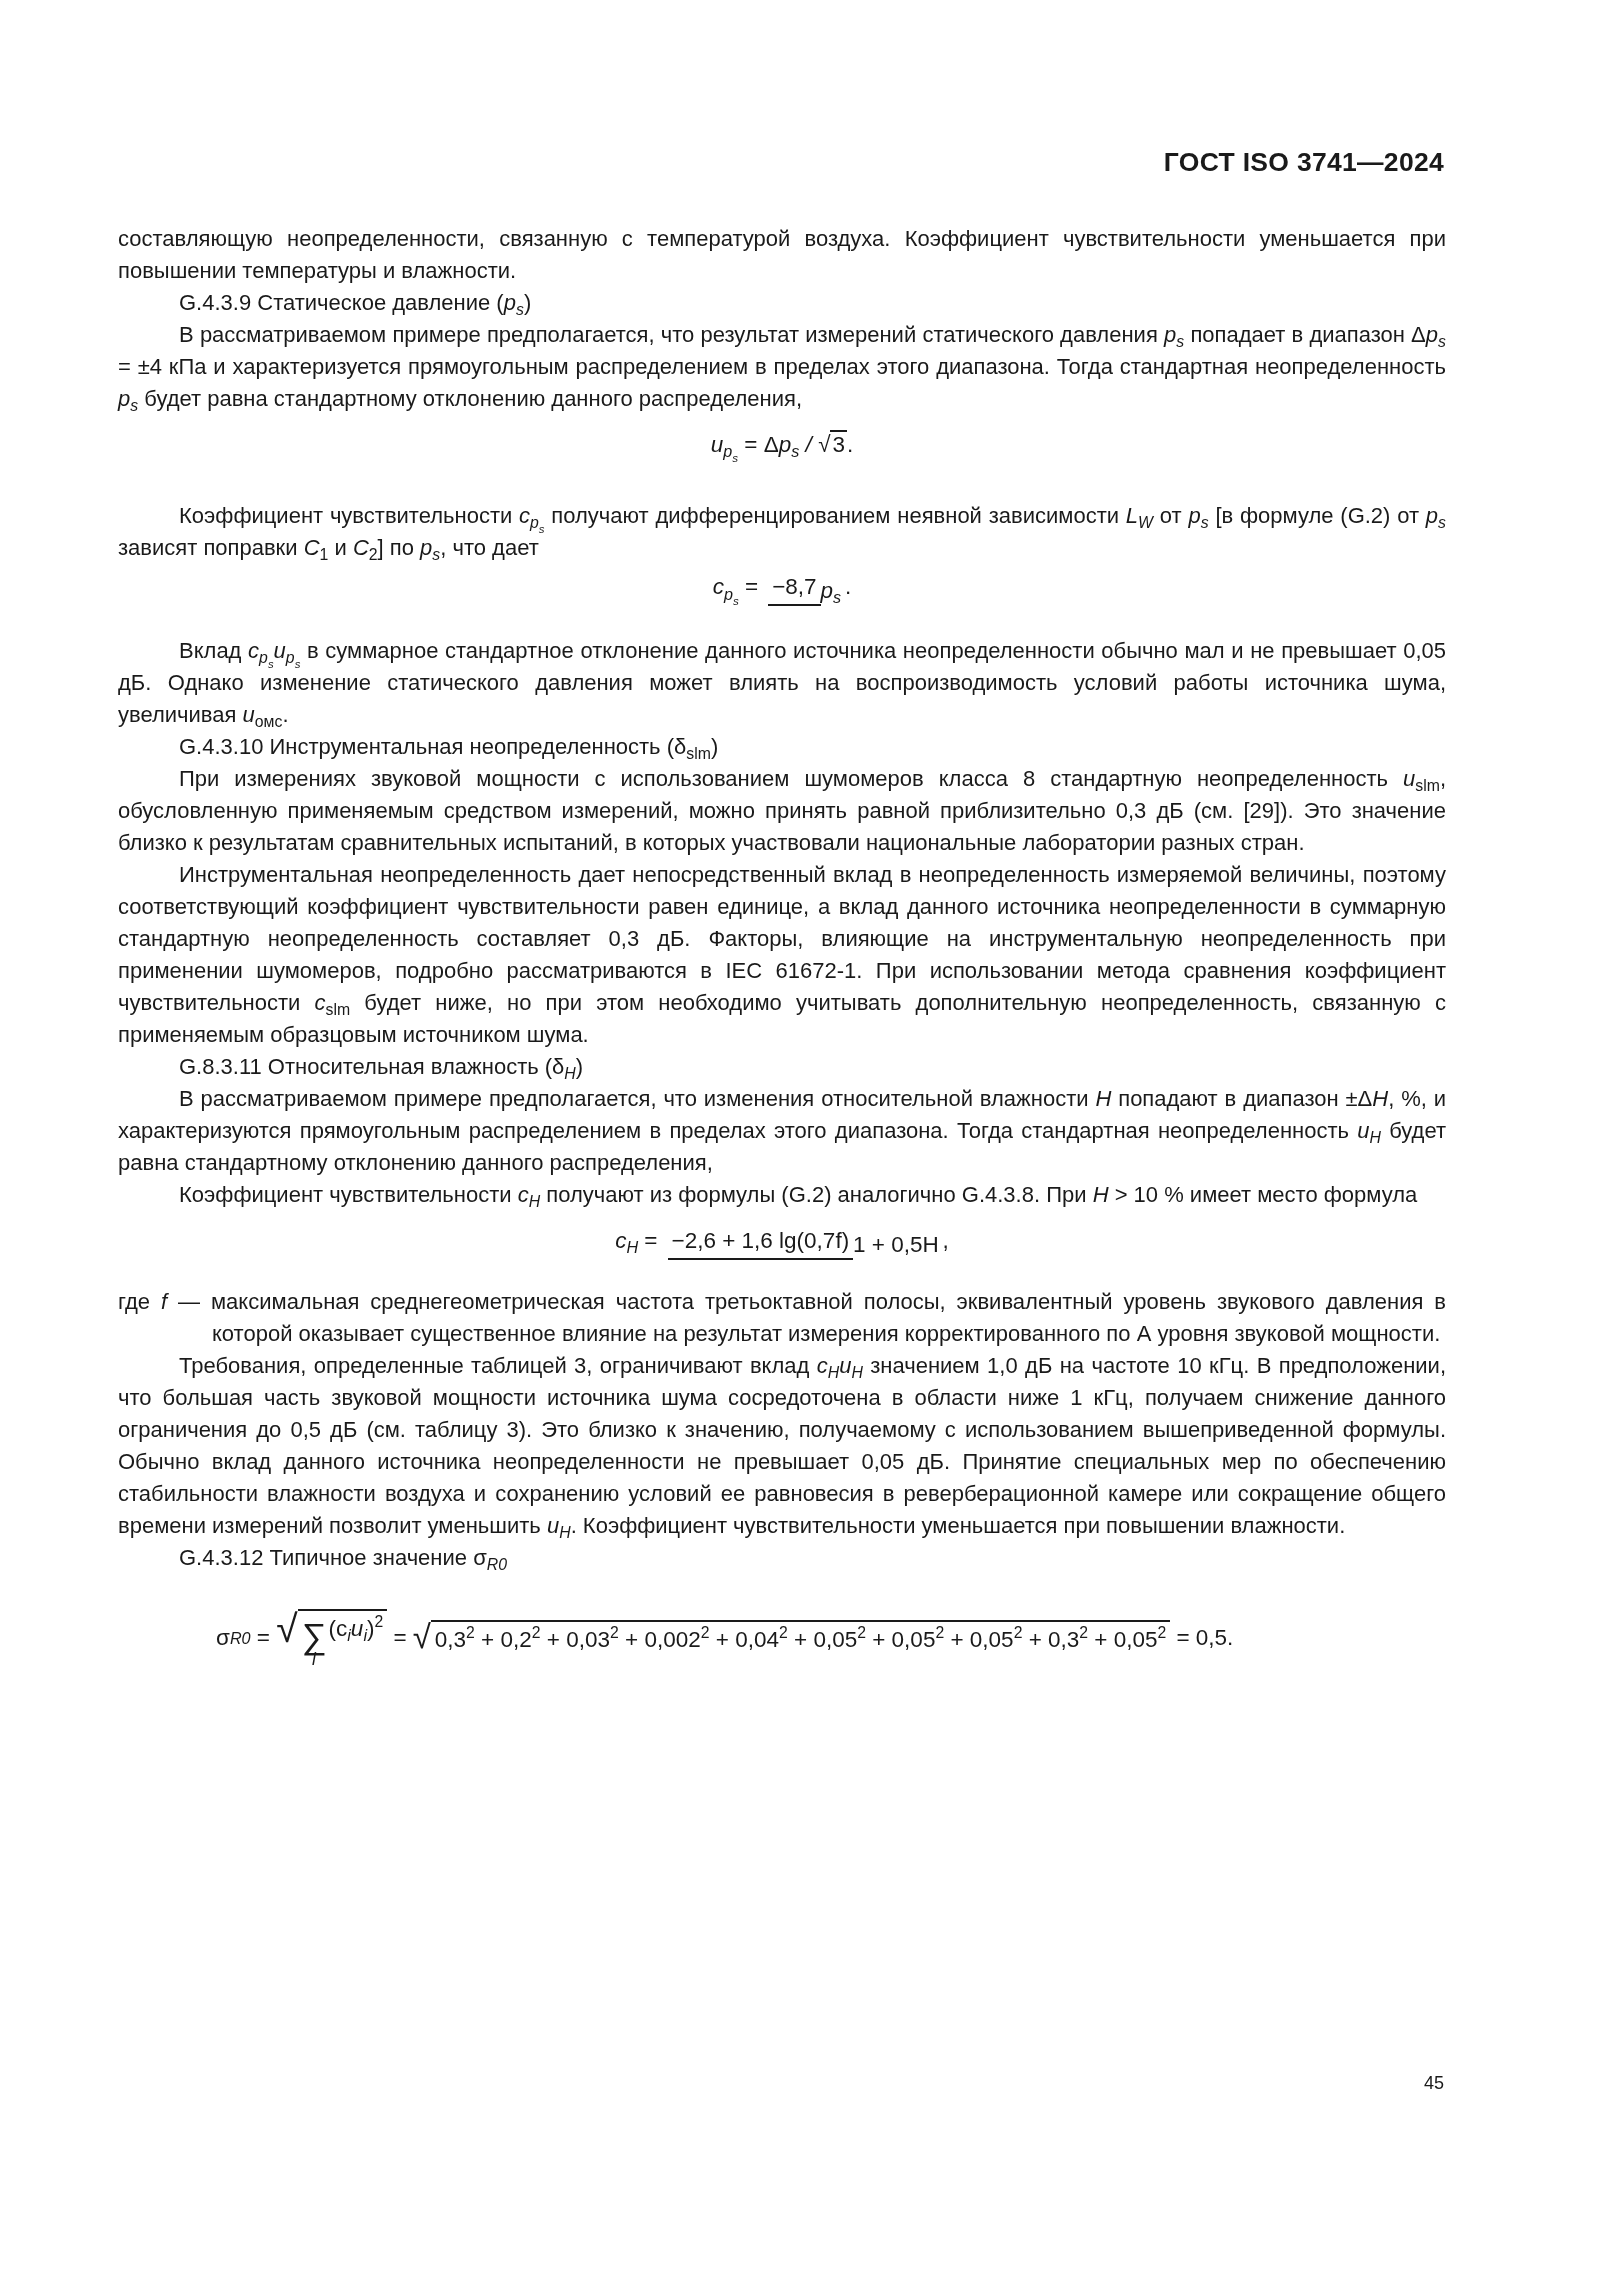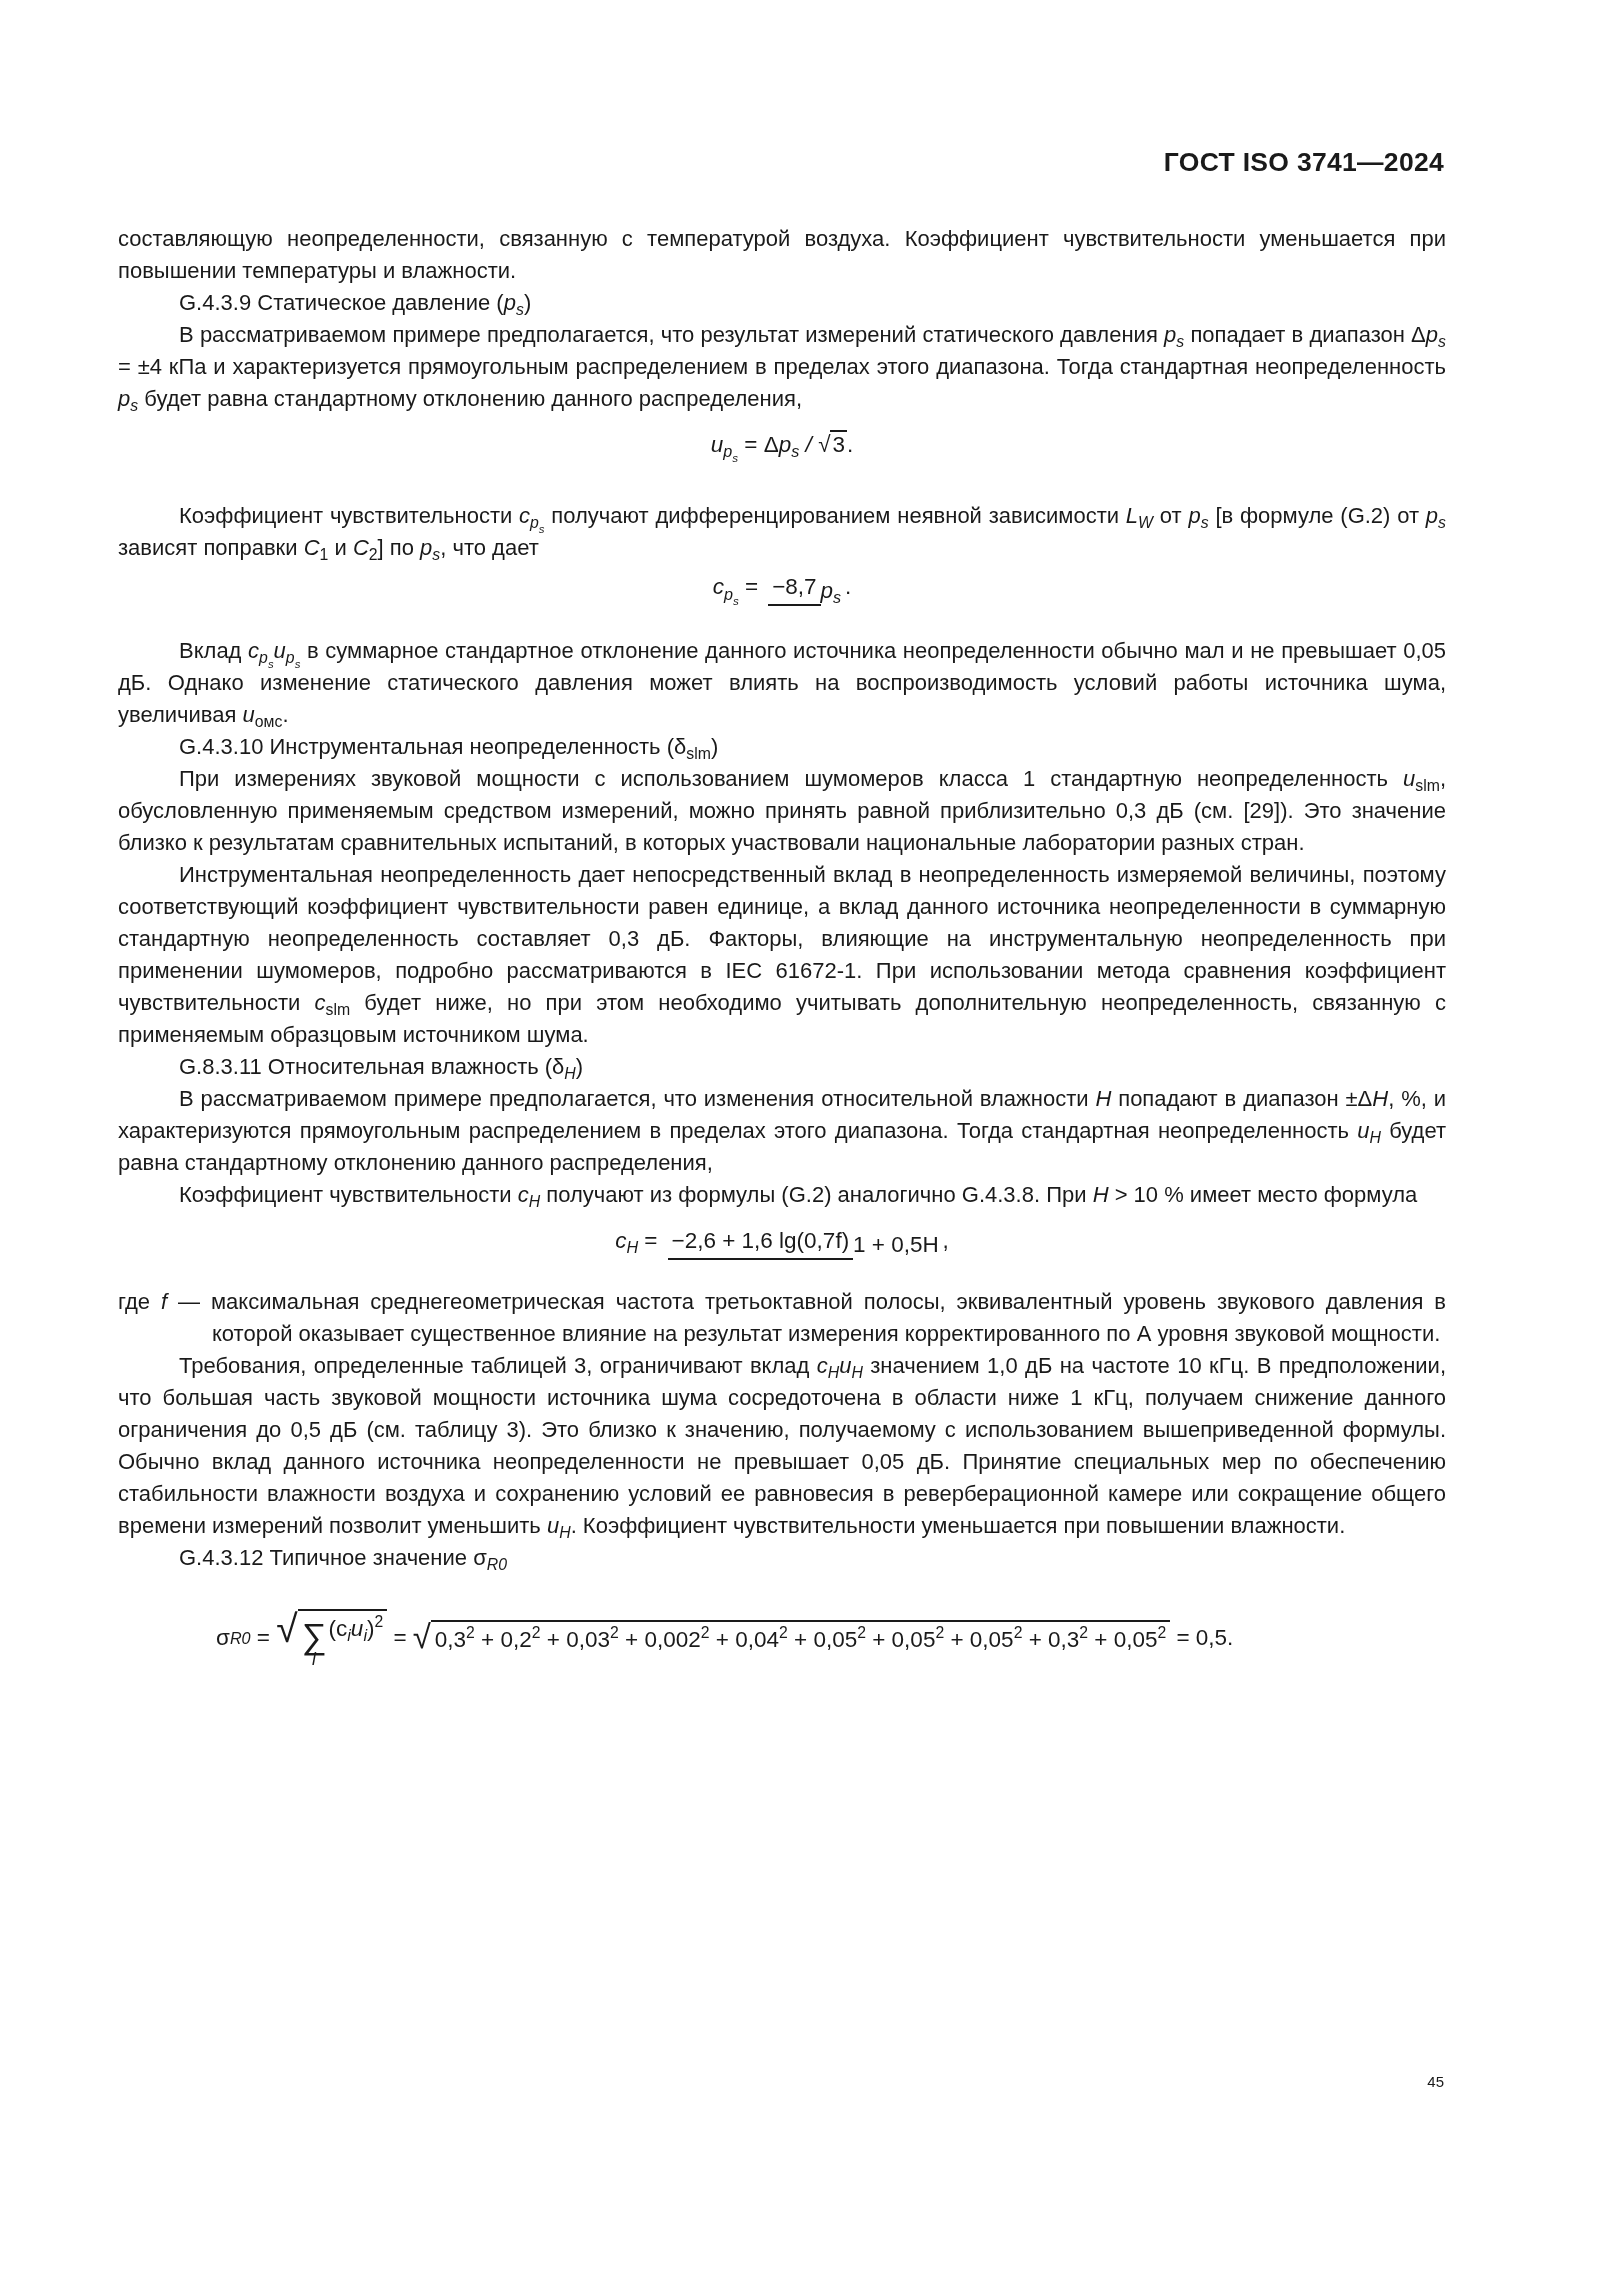--- a/index.html
+++ b/index.html
@@ -23,21 +23,21 @@
   sub { font-size: 72%; vertical-align: -4.9px; line-height: 0; }
   sup { font-size: 70%; vertical-align: 8.8px; line-height: 0; }
   .formula { text-align: center; font-size: 22.5px; }
   .f1 { margin: 13.7px 0 39px 0; }
   .frac { display: inline-flex; flex-direction: row; align-items: center; vertical-align: middle; margin: 0 3.9px; }
   .frac .num { border-bottom: 2px solid #1a1a1a; padding: 0 3.9px 2px 3.9px; line-height: 31px; }
   .frac .den { padding-top: 4px; line-height: 31px; }
   .sqrt { display: inline-block; position: relative; }
   .sqrt .rad { border-top: 2px solid #1a1a1a; padding: 0 2px; }
   .where { display: flex; margin-top: 25.5px; }
-  .pagenum { position: absolute; right: 0; top: 2073px; font-size: 15px; }
+  .pagenum { position: absolute; right: 0; top: 2073px; font-size: 18px; }
   .big-formula { font-size: 22.5px; margin: 35px 0 0 98px; display: flex; align-items: center; white-space: nowrap; }
   .bigsqrt { display: inline-flex; align-items: flex-start; }
   .bigsqrt .rad { border-top: 2px solid #1a1a1a; padding: 2px 3.9px 0 3.9px; }
   .sum { display: inline-flex; flex-direction: column; align-items: center; vertical-align: middle; margin-right: 2px; }
   .sum .sig { font-size: 35px; line-height: 33px; }
   .sum .idx { font-size: 17.6px; font-style: italic; line-height: 15.7px; }
 </style>
 </head>
 <body>
 
@@ -62,21 +62,21 @@
       <i>c</i><sub><i>p</i><sub class="it">s</sub></sub><span> = </span><span class="frac">
           <span class="num">−8,7</span>
           <span class="den"><i>p</i><sub class="it">s</sub></span>
         </span><span>.</span>
     </div>
 
     <p class="ind"><span>Вклад </span><i>c</i><sub><i>p</i><sub class="it">s</sub></sub><i>u</i><sub><i>p</i><sub class="it">s</sub></sub><span> в суммарное стандартное отклонение данного источника неопределенности обычно мал и не превышает 0,05 дБ. Однако изменение статического давления может влиять на воспроизводимость условий работы источника шума, увеличивая </span><i>u</i><sub>омс</sub><span>.</span></p>
 
     <p class="head"><span>G.4.3.10  Инструментальная неопределенность (δ</span><sub>slm</sub><span>)</span></p>
 
-    <p class="ind"><span>При измерениях звуковой мощности с использованием шумомеров класса 1 стандартную неопределенность </span><i>u</i><sub>slm</sub><span>, обусловленную применяемым средством измерений, можно принять равной приблизительно 0,3 дБ (см. [29]). Это значение близко к результатам сравнительных испытаний, в которых участвовали национальные лаборатории разных стран.</span></p>
+    <p class="ind"><span>При измерениях звуковой мощности с использованием шумомеров класса 8 стандартную неопределенность </span><i>u</i><sub>slm</sub><span>, обусловленную применяемым средством измерений, можно принять равной приблизительно 0,3 дБ (см. [29]). Это значение близко к результатам сравнительных испытаний, в которых участвовали национальные лаборатории разных стран.</span></p>
 
     <p class="ind"><span>Инструментальная неопределенность дает непосредственный вклад в неопределенность измеряемой величины, поэтому соответствующий коэффициент чувствительности равен единице, а вклад данного источника неопределенности в суммарную стандартную неопределенность составляет 0,3 дБ. Факторы, влияющие на инструментальную неопределенность при применении шумомеров, подробно рассматриваются в IEC 61672-1. При использовании метода сравнения коэффициент чувствительности </span><i>c</i><sub>slm</sub><span> будет ниже, но при этом необходимо учитывать дополнительную неопределенность, связанную с применяемым образцовым источником шума.</span></p>
 
     <p class="head"><span>G.8.3.11  Относительная влажность (δ</span><sub class="it">H</sub><span>)</span></p>
 
     <p class="ind"><span>В рассматриваемом примере предполагается, что изменения относительной влажности </span><i>H</i><span> попадают в диапазон  ±Δ</span><i>H</i><span>, %, и характеризуются прямоугольным распределением в пределах этого диапазона. Тогда стандартная неопределенность </span><i>u</i><sub class="it">H</sub><span> будет равна стандартному отклонению данного распределения,</span></p>
 
 
     <p class="ind"><span>Коэффициент чувствительности </span><i>c</i><sub class="it">H</sub><span> получают из формулы (G.2) аналогично G.4.3.8. При </span><i>H</i><span> &gt; 10 % имеет место формула</span></p>
 

